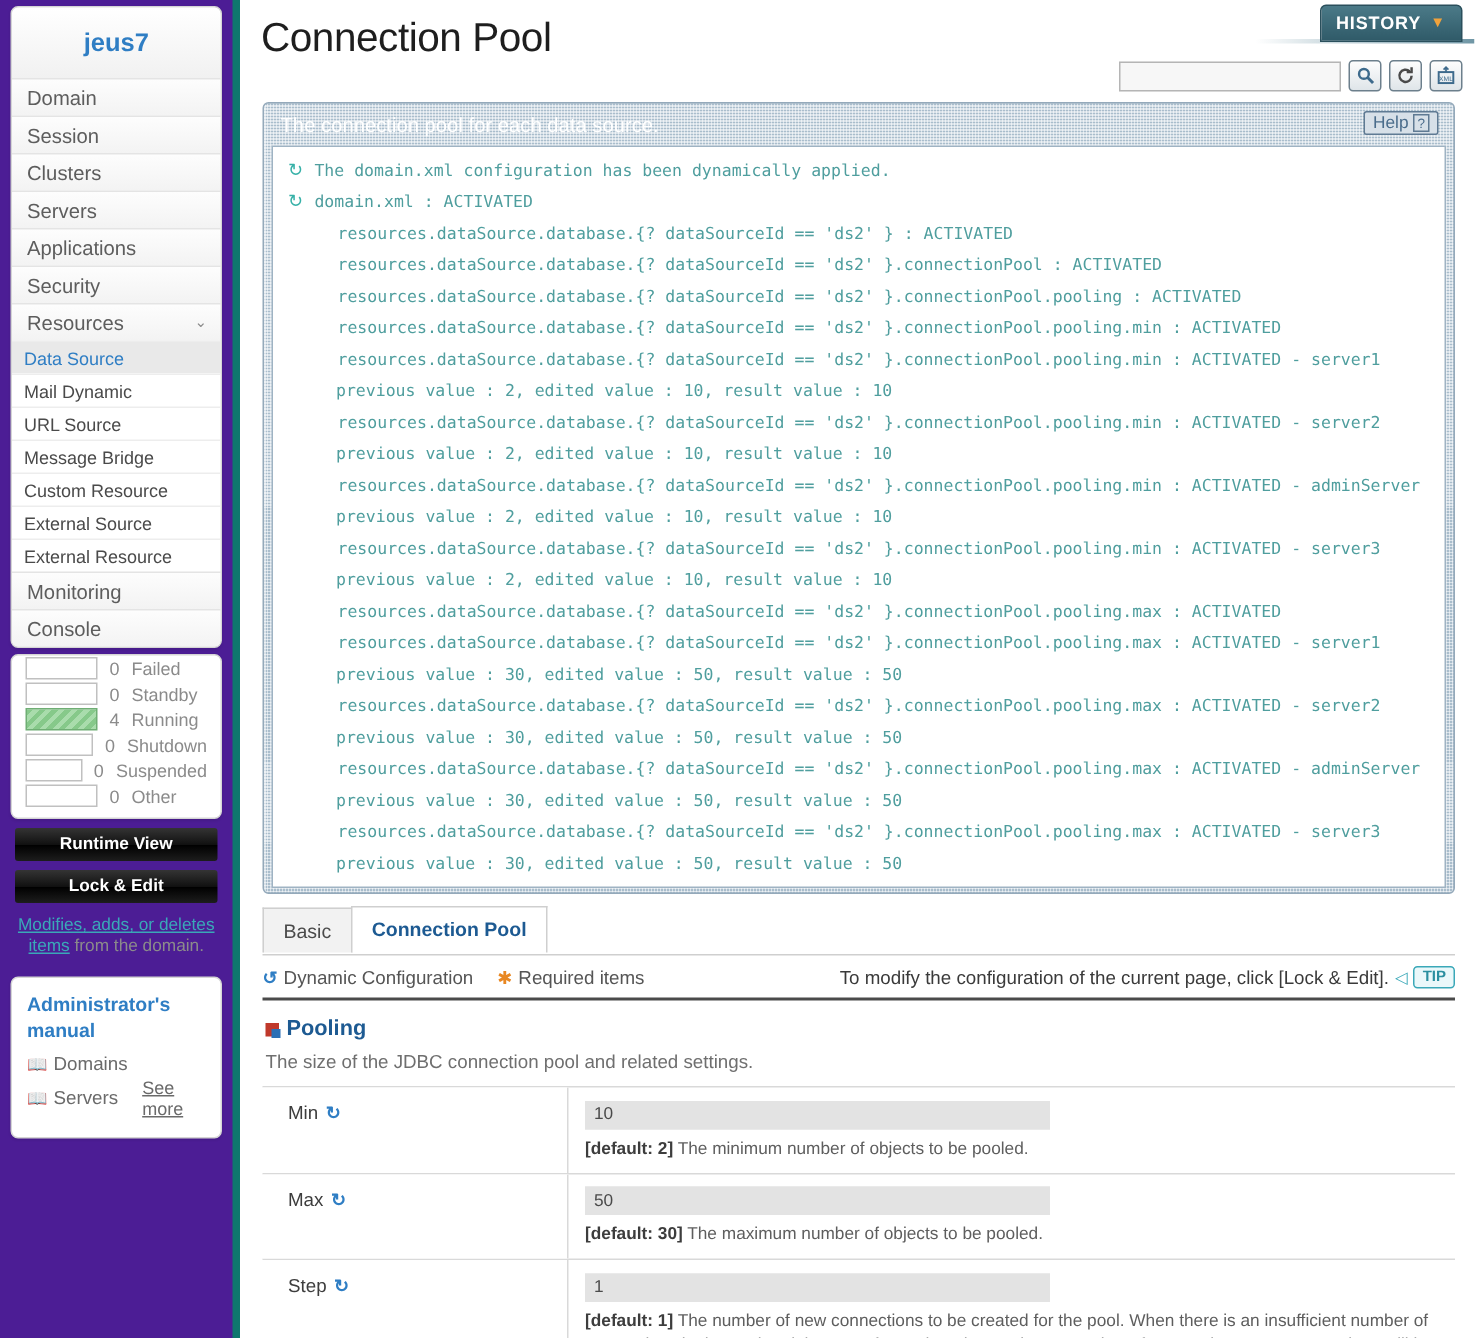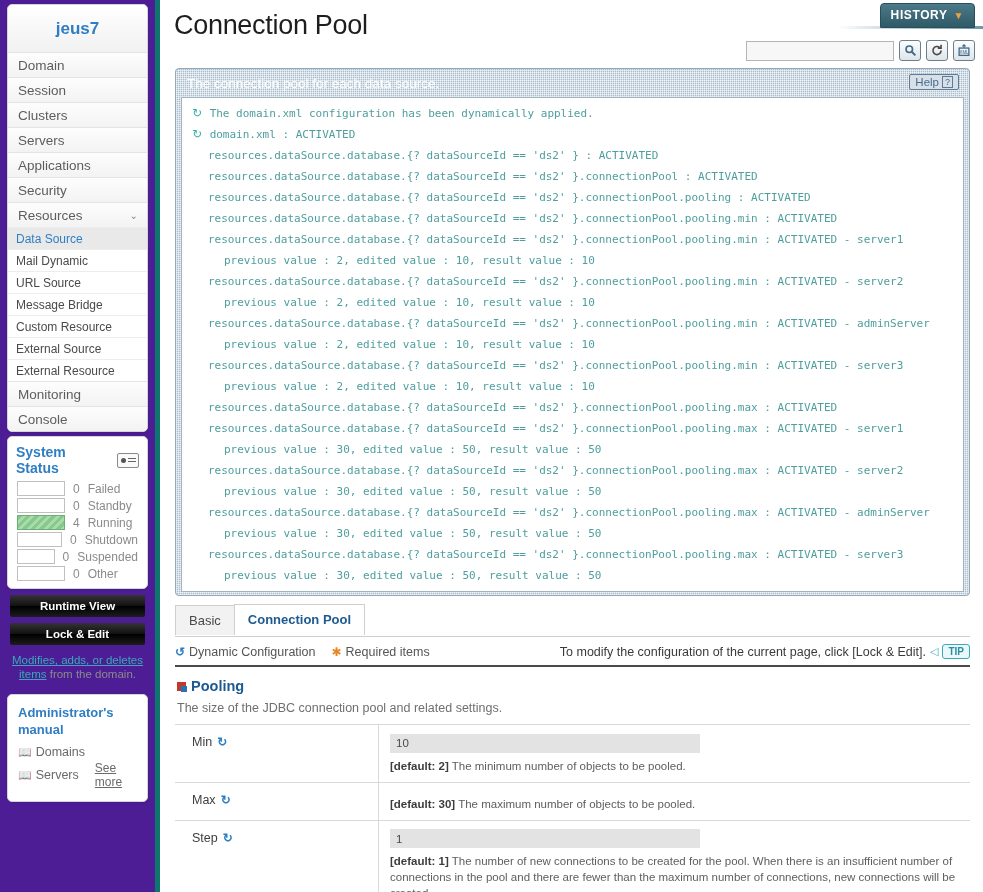--- a/index.html
+++ b/index.html
@@ -156,21 +156,21 @@
   #log-body {
     background:#ffffff; border:1px solid #9fb3c3;
     height: 495px; overflow:hidden;
     padding: 5px 0 0 0;
   }
   .logline {
     font-family:"DejaVu Sans Mono","Liberation Mono",monospace;
     font-size:11px; color:#4f9e9e; line-height:21px; white-space:pre;
   }
   .logline.lvl0 { padding-left:10px; }
-  .logline.lvl1 { padding-left:26px; }
+  .logline.lvl1 { padding-left:43px; }
   .logline.lvl2 { padding-left:42px; }
   .refresh-ico {
     display:inline-block; width:11px; color:#37b1a8; font-size:12px;
     font-family:"DejaVu Sans",sans-serif;
   }
 
   
   #tabs { position:absolute; left:15px; top:604px; display:flex; align-items:flex-end; }
   .tab {
     font-size:13px; color:#4a4a4a; padding:7px 13px 7px 13px;
@@ -245,24 +245,20 @@
         <div class="sub-item">External Source</div>
         <div class="sub-item">External Resource</div>
       </div>
     <div id="nav-tail">
         <div class="nav-item">Monitoring</div>
         <div class="nav-item">Console</div>
       </div>
   </div>
 
   <div class="panel">
-    <div id="status-head">
-      <span>System Status</span>
-      <span class="mini-screen"></span>
-    </div>
     <div id="status-rows">
         <div class="status-row">
           <div class="bar-box"></div>
           <span>0</span>
           <span>Failed</span>
         </div>
         <div class="status-row">
           <div class="bar-box"></div>
           <span>0</span>
           <span>Standby</span>
@@ -418,21 +414,21 @@
           <span>Min</span>
           <span class="dyn-small">↻</span>
         </div>
         <div class="fval"><input type="text" readonly="" value="10" style=""><div class="fdesc"><b>[default: 2]</b><span>  The minimum number of objects to be pooled.</span></div></div>
       </div>
       <div class="frow">
         <div class="flabel">
           <span>Max</span>
           <span class="dyn-small">↻</span>
         </div>
-        <div class="fval"><div class="fdesc"><b>[default: 30]</b><span>  The maximum number of objects to be pooled.</span></div></div>
+        <div class="fval"><input type="text" readonly="" value="50" style=""><div class="fdesc"><b>[default: 30]</b><span>  The maximum number of objects to be pooled.</span></div></div>
       </div>
       <div class="frow">
         <div class="flabel">
           <span>Step</span>
           <span class="dyn-small">↻</span>
         </div>
         <div class="fval"><input type="text" readonly="" value="1" style=""><div class="fdesc"><b>[default: 1]</b><span>  The number of new connections to be created for the pool. When there is an insufficient number of connections in the pool and there are fewer than the maximum number of connections, new connections will be created.</span></div></div>
       </div>
     </div>
 </div>

